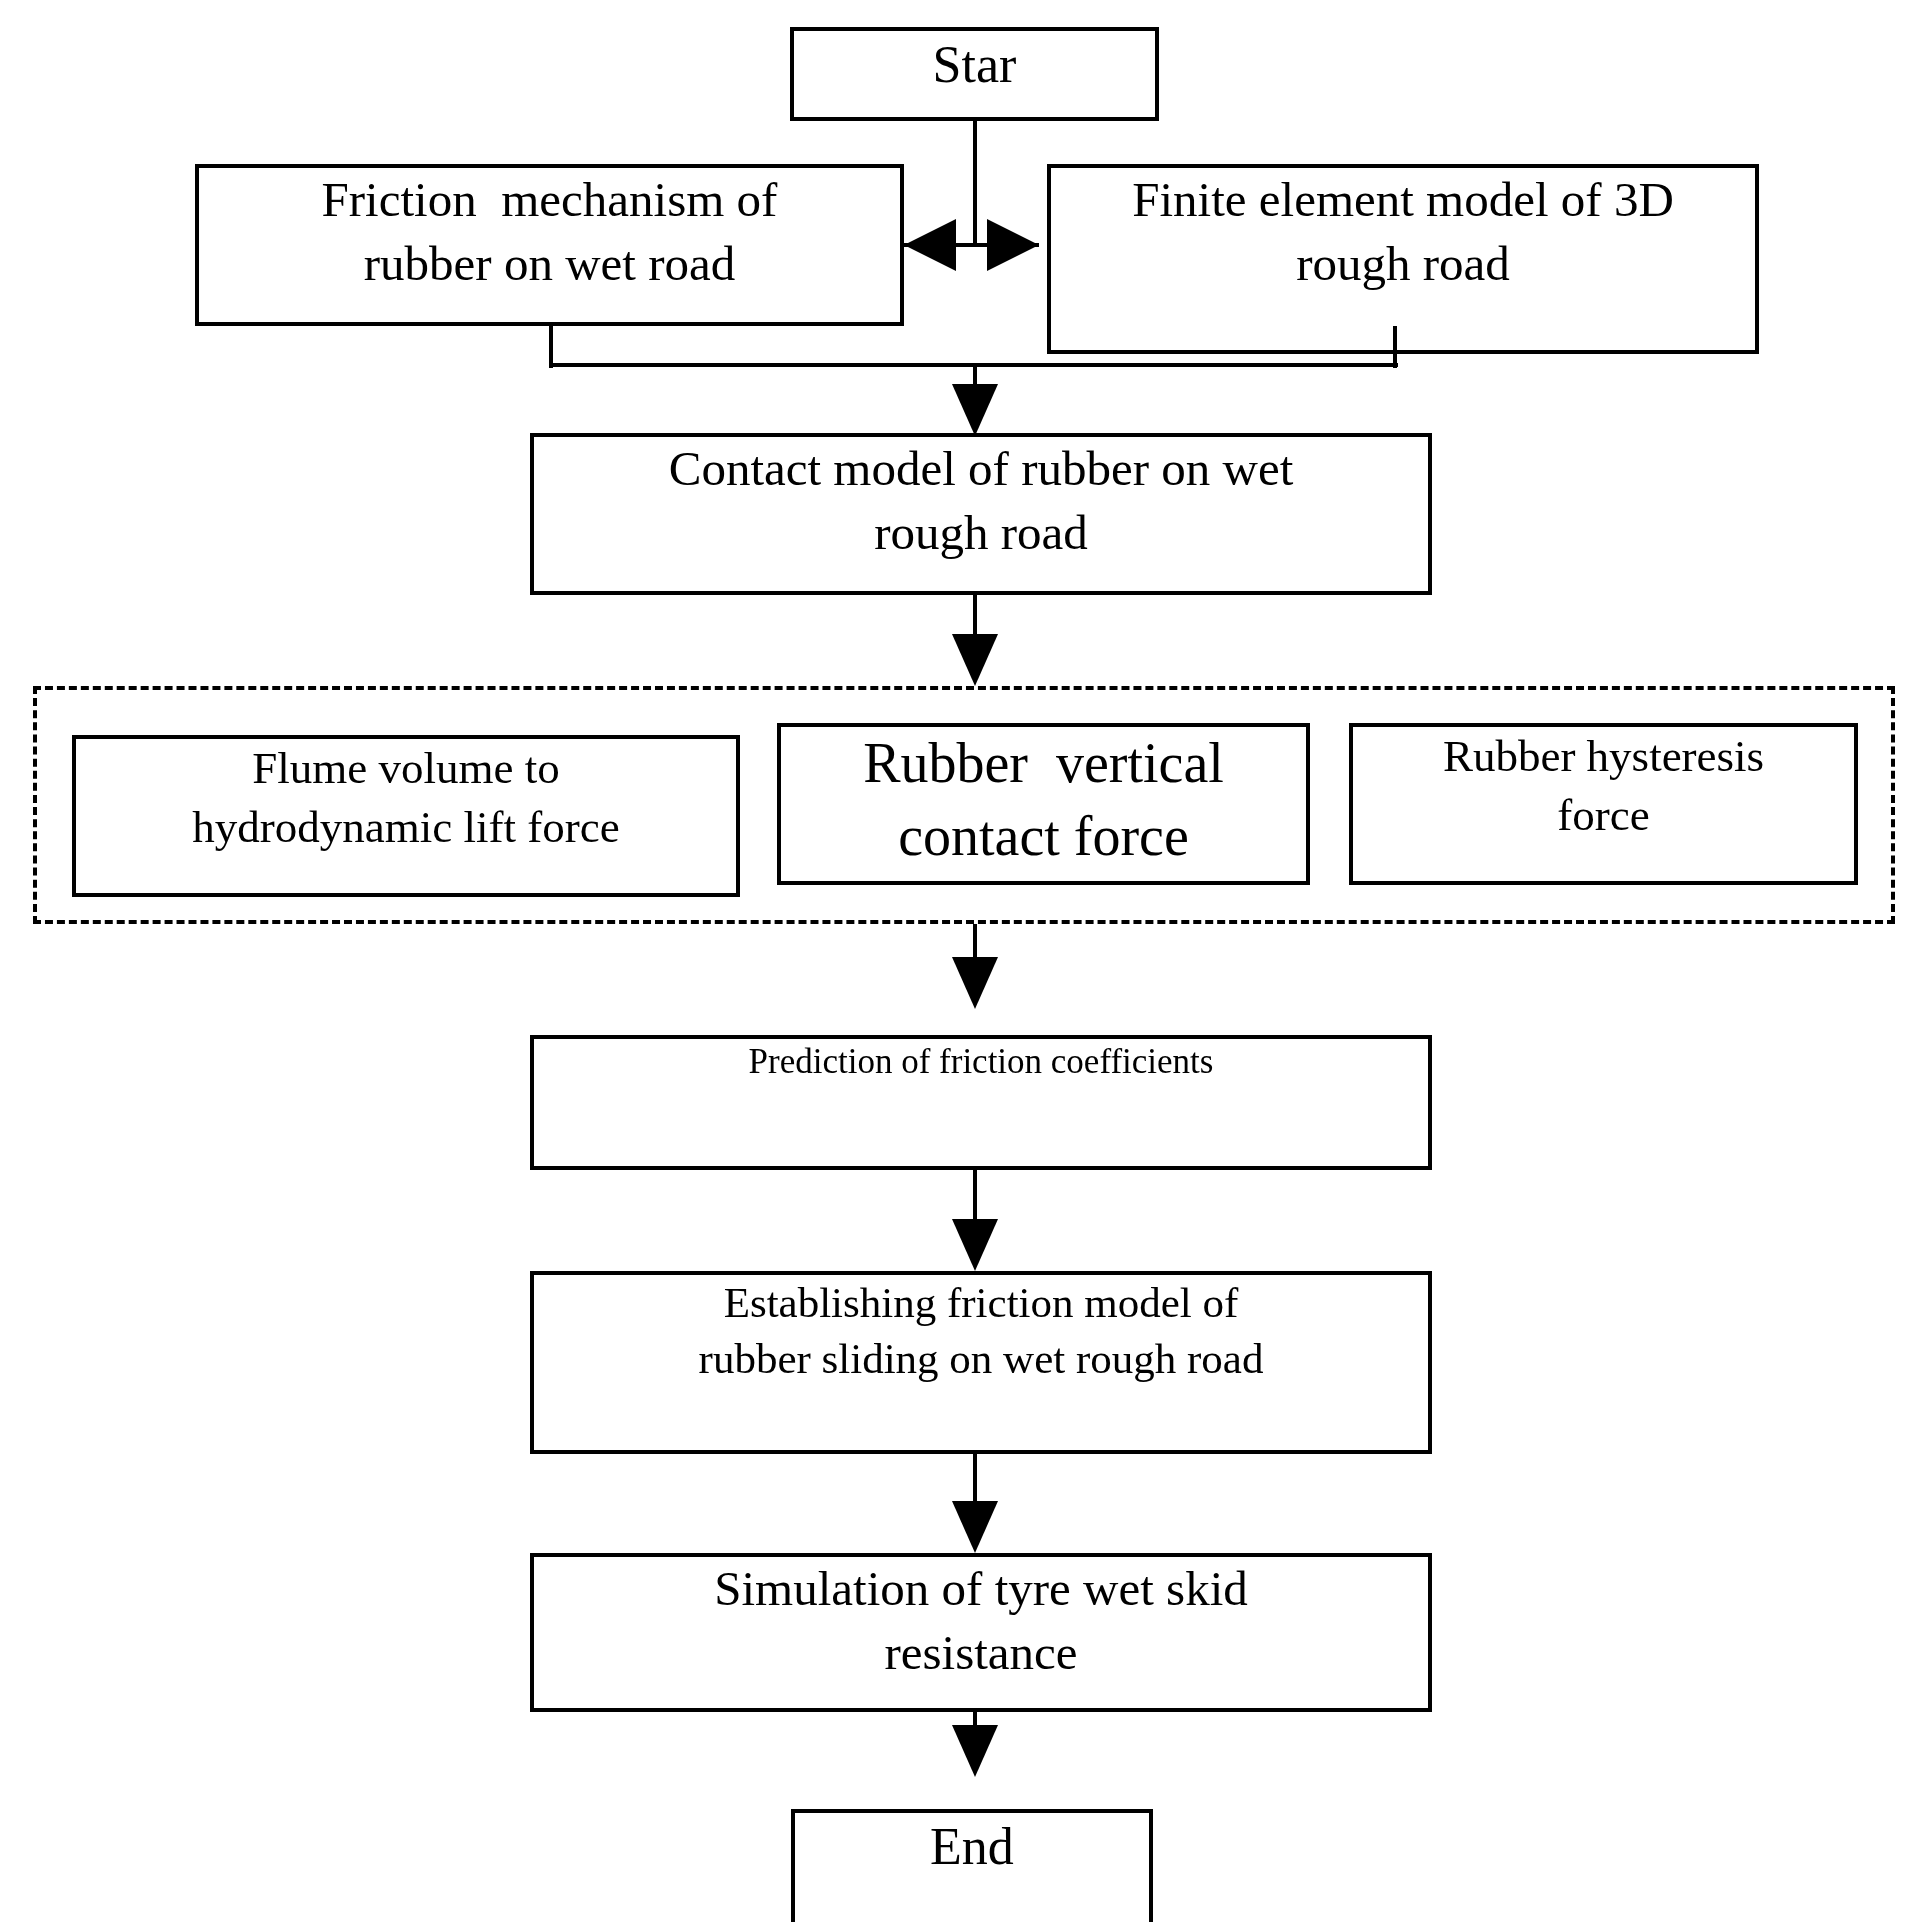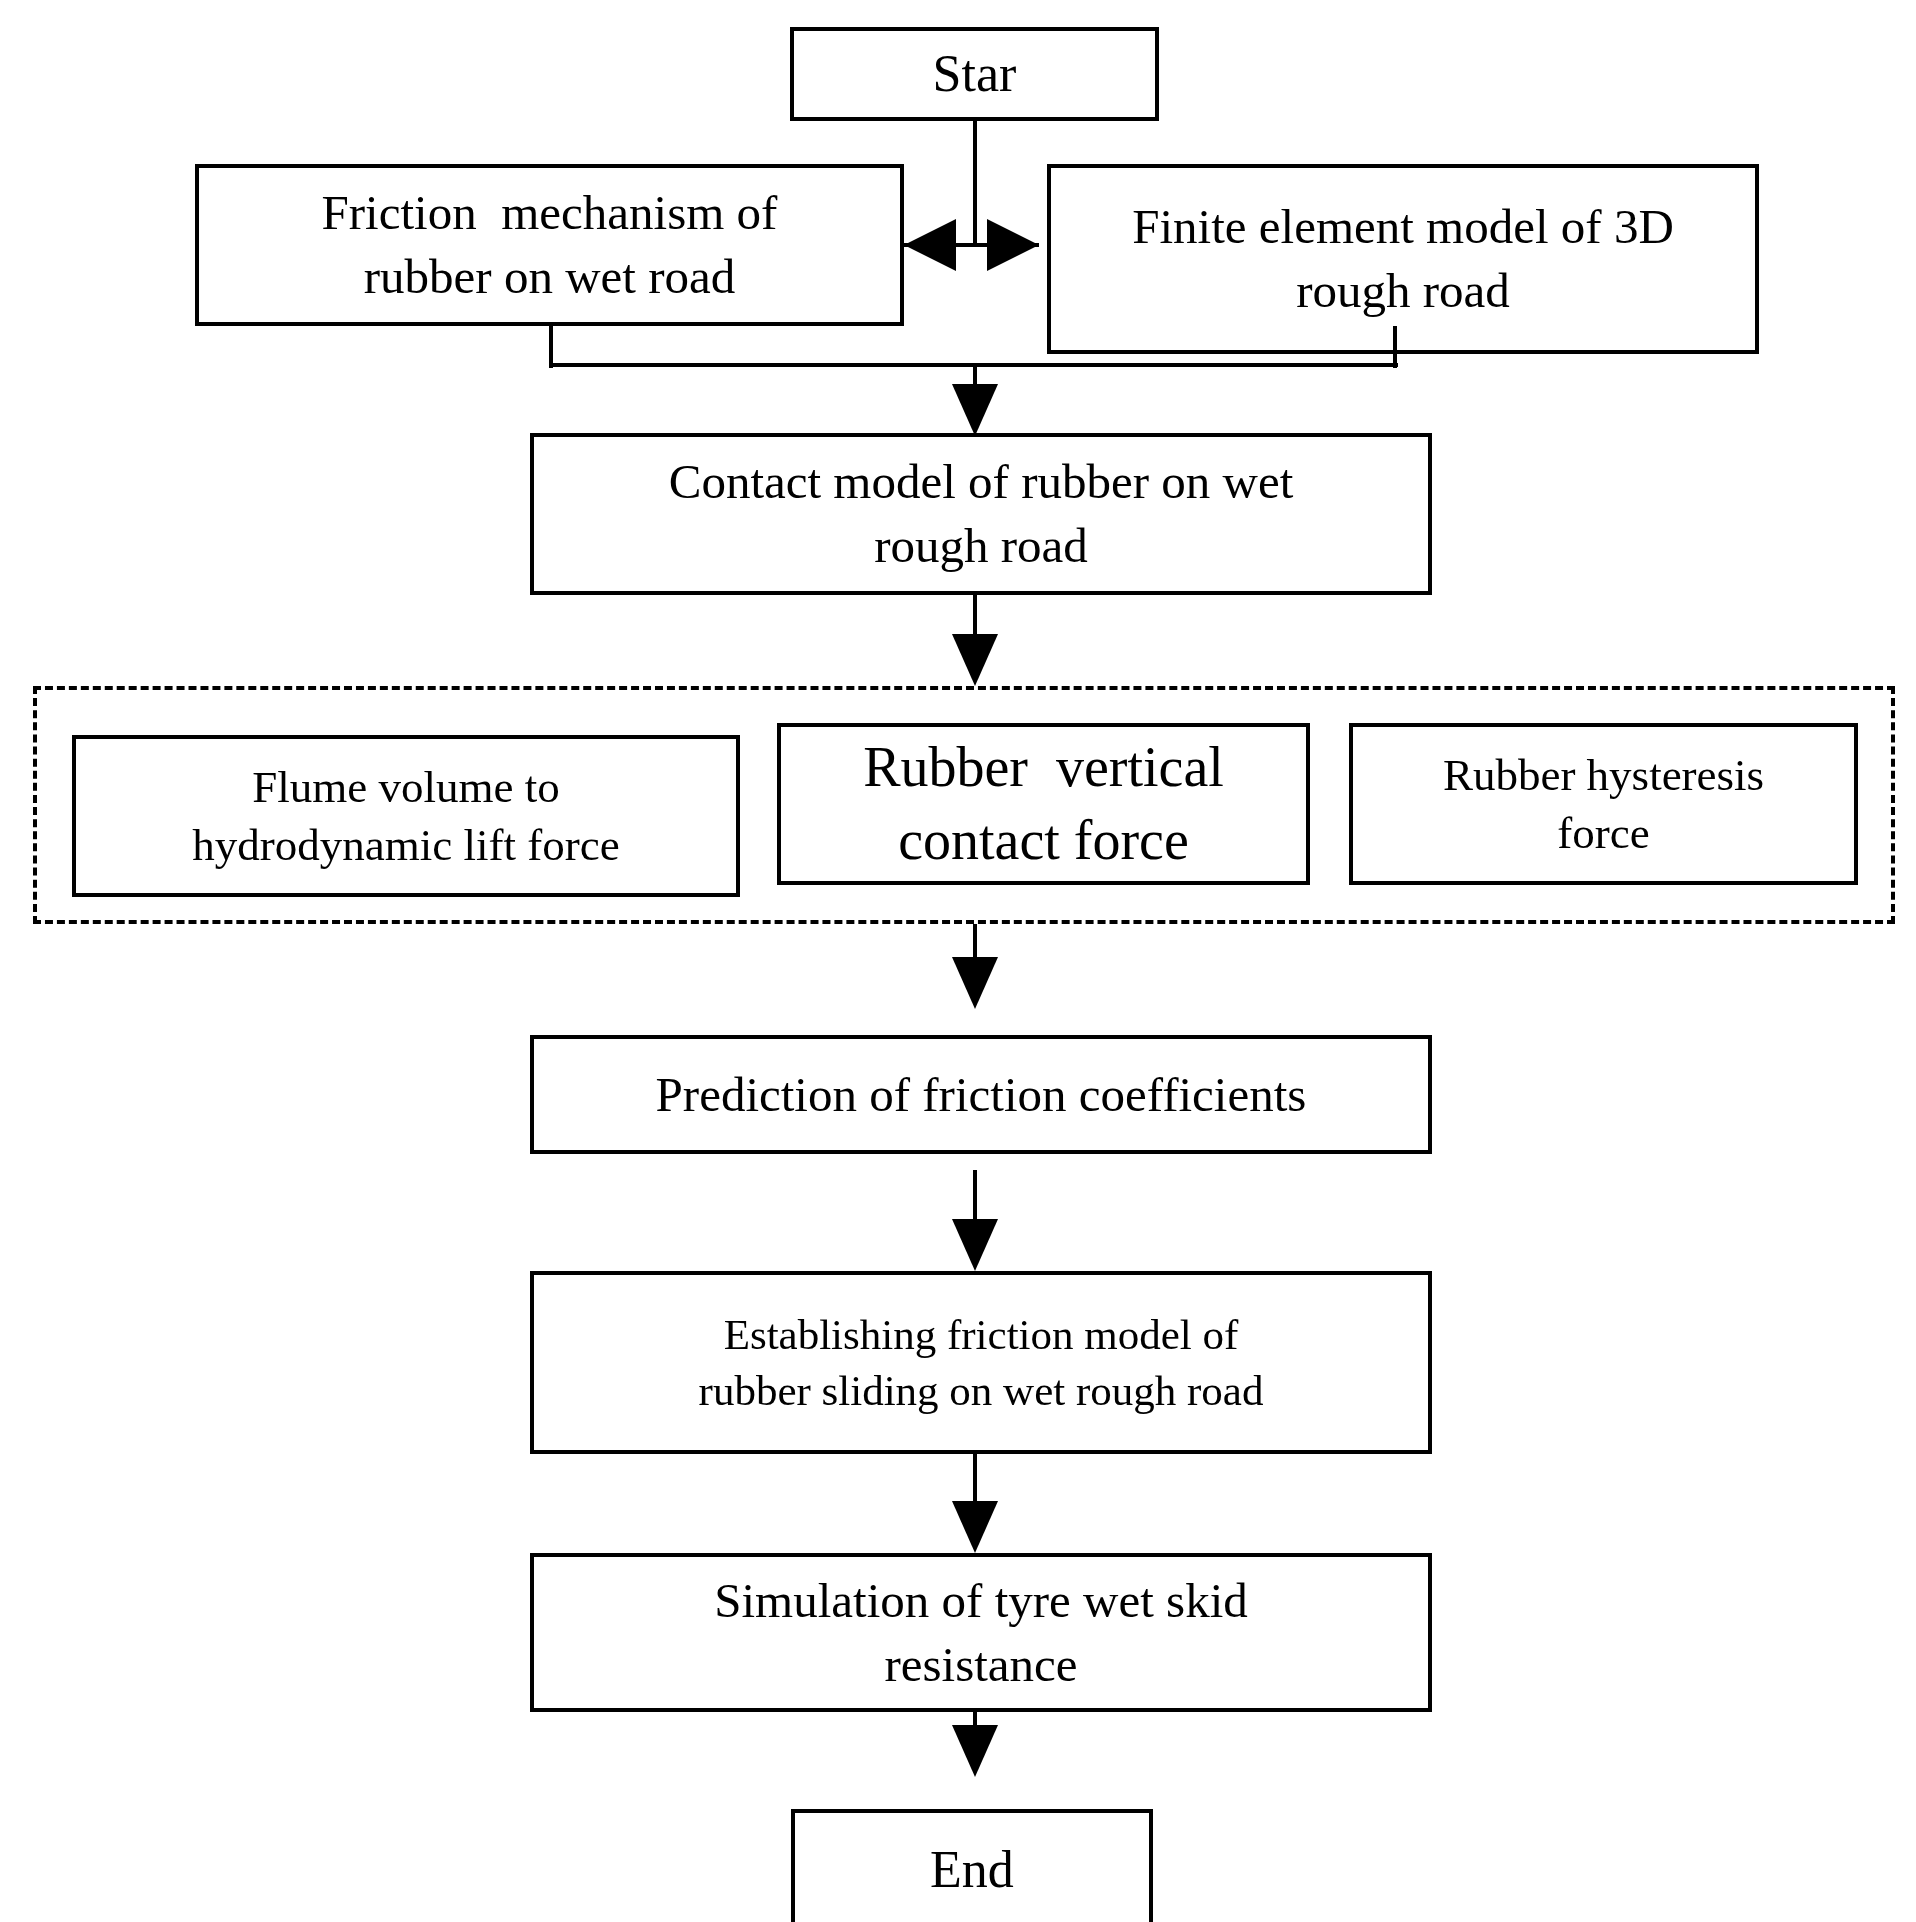--- a/index.html
+++ b/index.html
@@ -15,21 +15,21 @@
     background: #ffffff;
     font-family: "Liberation Serif", "DejaVu Serif", serif;
     overflow: hidden;
   }
   .node {
     position: absolute;
     box-sizing: border-box;
     border: 4.4px solid #000000;
     background: #ffffff;
     display: flex;
-    align-items: center;
+    align-items: flex-start;
     justify-content: center;
     text-align: center;
     color: #000000;
     line-height: 1.30;
     white-space: pre-wrap;
     padding: 0 19px;
   }
   .node-text {
     display: block;
     width: 100%;
@@ -128,21 +128,21 @@
   </div>
 
   <div class="node" style="left:1349px; top:723px; width:509px; height:162px; font-size:45px;">
     <span class="node-text">Rubber hysteresis
 force</span>
   </div>
 
   <div class="line-v" style="left:973px; top:924px; height:35px;"></div>
   <div class="arrow-down" style="left:952px; top:957px;"></div>
 
-  <div class="node" style="left:530px; top:1035px; width:902px; height:119px; font-size:49px;">
+  <div class="node" style="left:530px; top:1035px; width:902px; height:135px; font-size:35px;">
     <span class="node-text">Prediction of friction coefficients</span>
   </div>
 
   <div class="line-v" style="left:973px; top:1170px; height:52px;"></div>
   <div class="arrow-down" style="left:952px; top:1219px;"></div>
 
   <div class="node" style="left:530px; top:1271px; width:902px; height:183px; font-size:43px;">
     <span class="node-text">Establishing friction model of
 rubber sliding on wet rough road</span>
   </div>

